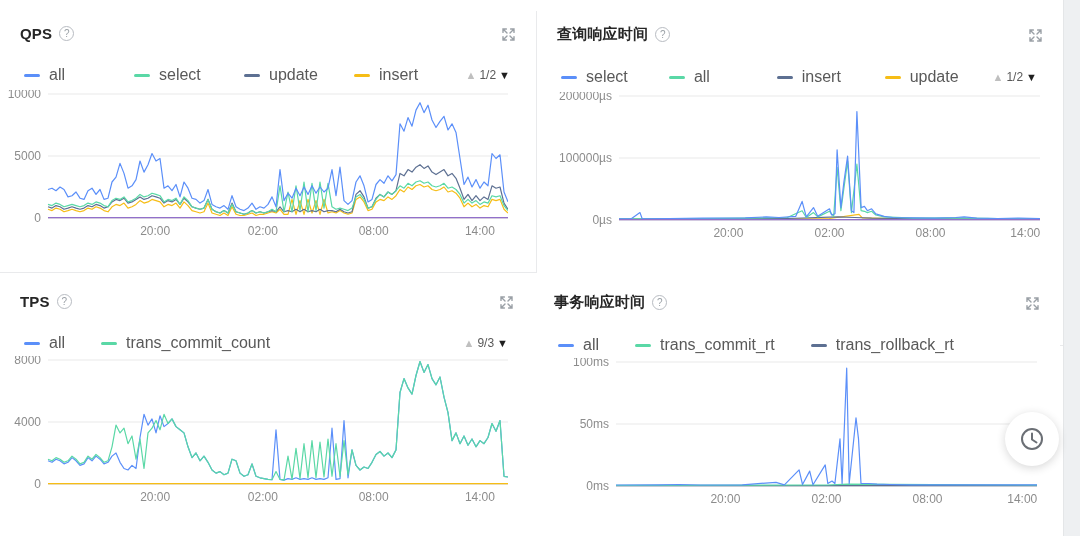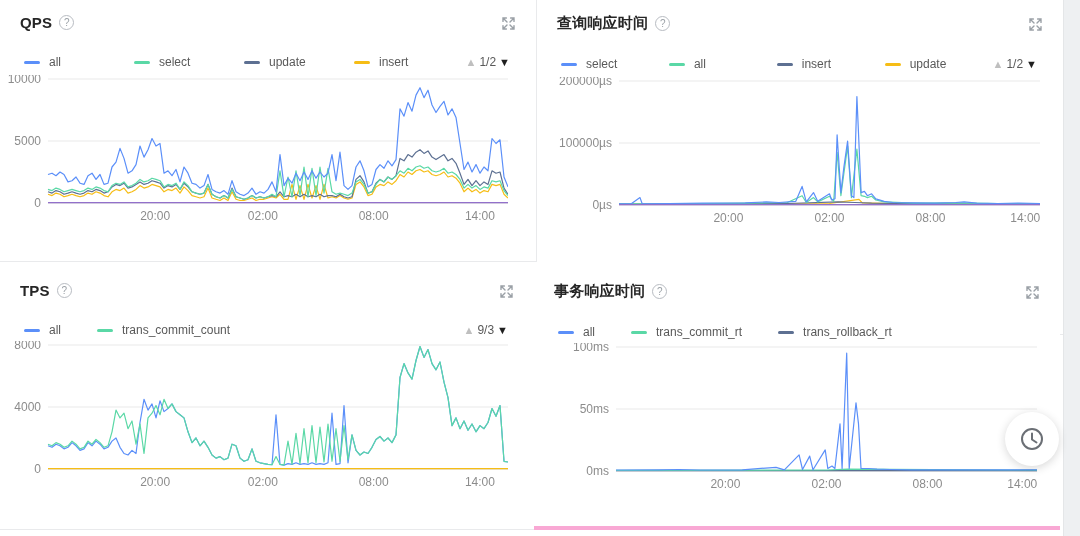--- a/index.html
+++ b/index.html
@@ -1,39 +1,39 @@
 <!DOCTYPE html>
 <html><head>
 <meta charset="utf-8">
 <style>
   * { margin:0; padding:0; box-sizing:border-box; }
   html,body { width:1080px; height:536px; background:#fff; overflow:hidden;
     font-family:"Liberation Sans","DejaVu Sans",sans-serif; }
   #stage { position:relative; width:1080px; height:536px; background:#fff; }
   #gray-strip { position:absolute; right:0; top:0; width:17px; height:536px;
     background:#eef0f2; border-left:1px solid #e4e6e8; }
-  .panel { position:absolute; background:#fff; overflow:hidden; }
+  .panel { position:absolute; background:#fff; overflow:hidden;margin-top:11px; }
   #panel-0 { left:0;   top:0;   width:537px; height:262px; border-right:1px solid #e9eaec; border-bottom:1px solid #e9eaec; }
   #panel-1 { left:537px; top:0; width:526px; height:335px; border-bottom:1px solid #e9eaec; }
   #panel-2 { left:0;   top:262px; width:537px; height:268px; border-right:3px solid #22c55e; border-bottom:1px solid #e9eaec; }
   #panel-3 { left:534px; top:262px; width:526px; height:268px; border-bottom:4px solid #f9a8d4; }
   .panel-head { display:flex; align-items:center; margin:14px 20px 0 20px; }
   .row-bottom .panel-head { margin-top:20px; }
   .panel-title { font-size:15px; font-weight:bold; color:#262626; letter-spacing:.2px; }
   .help { width:15px; height:15px; border:1px solid #b8bcc2; border-radius:50%;
     color:#9aa0a6; font-size:10px; line-height:13px; text-align:center; margin-left:7px;
     font-weight:normal; }
   .spacer { flex:1; }
   .expand { width:14px; height:14px; color:#9aa0a6; cursor:pointer; }
   .legend { display:flex; align-items:center; margin:24px 26px 0 24px; }
   .row-bottom .legend { margin-top:24px; }
   .legend-item { display:flex; align-items:center; width:110px; cursor:pointer; }
   .legend-item.wide { width:auto; margin-right:36px; }
   .sw { width:16px; height:3px; border-radius:2px; margin-right:9px; }
-  .lt { font-size:12px; color:#595959; }
+  .lt { font-size:16px; color:#595959; }
   .pager { margin-left:auto; display:flex; align-items:center; font-size:12px; color:#595959; }
   .pg { font-size:11px; line-height:12px; cursor:pointer; }
   .pg-up { color:#bfbfbf; margin-right:3px; }
   .pg-down { color:#1f1f1f; margin-left:3px; }
   .chart { margin-top:6px; display:block; }
   .row-bottom .chart { margin-top:4px; }
   svg text { font-family:"Liberation Sans","DejaVu Sans",sans-serif; }
   #clock-btn { position:absolute; left:1005px; top:412px; width:54px; height:54px;
     border-radius:50%; background:#fff; box-shadow:0 2px 10px rgba(0,0,0,.16);
     display:flex; align-items:center; justify-content:center; cursor:pointer; z-index:5; }

